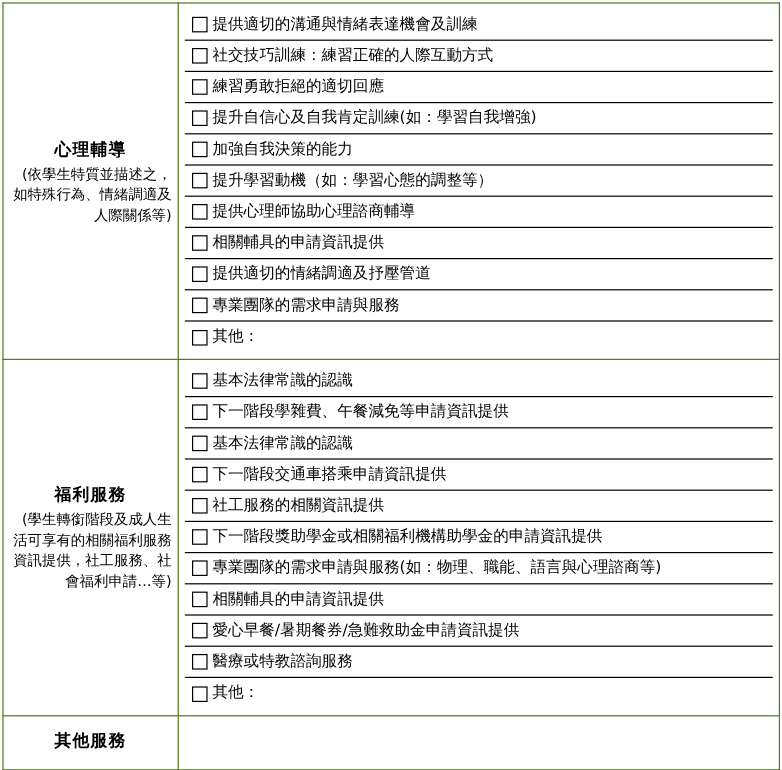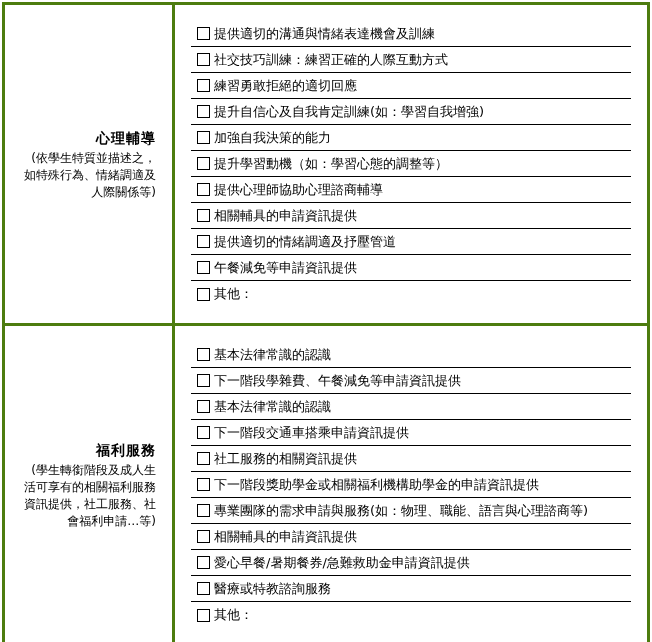--- a/index.html
+++ b/index.html
@@ -18,37 +18,36 @@
     box-sizing: border-box;
     overflow: hidden;
   }
   table.form {
     border-collapse: collapse;
     width: 648px;
     margin: 2px 0 0 2px;
     table-layout: fixed;
   }
   table.form > tbody > tr > td {
-    border: 3px solid #4d7c0f;
+    border: 1px solid #4d7c0f;
     vertical-align: middle;
-    padding: 16px;
+    padding: 5px;
   }
   td.cat {
     width: 135px;
     text-align: center;
     vertical-align: middle;
     padding: 2px 4px;
   }
   .cat-title {
     font-weight: bold;
     font-size: 14px;
     letter-spacing: 1px;
     line-height: 20px;
     margin-bottom: 2px;
-    text-align: right;
   }
   .cat-note {
     font-size: 12px;
     line-height: 17px;
     text-align: right;
   }
   td.items {
     padding: 0;
   }
   .item-list {
@@ -136,21 +135,21 @@
             <div class="item">
               <span class="chk"></span>
               <span class="item-label">相關輔具的申請資訊提供</span>
             </div>
             <div class="item">
               <span class="chk"></span>
               <span class="item-label">提供適切的情緒調適及抒壓管道</span>
             </div>
             <div class="item">
               <span class="chk"></span>
-              <span class="item-label">午餐減免等申請資訊提供</span>
+              <span class="item-label">專業團隊的需求申請與服務</span>
             </div>
             <div class="item">
               <span class="chk"></span>
               <span class="item-label">其他：</span>
             </div>
           </div>
         </td>
       </tr>
       <tr>
         <td class="cat">
@@ -198,16 +197,22 @@
             <div class="item">
               <span class="chk"></span>
               <span class="item-label">醫療或特教諮詢服務</span>
             </div>
             <div class="item">
               <span class="chk"></span>
               <span class="item-label">其他：</span>
             </div>
           </div>
         </td>
+      </tr>
+      <tr class="last-row">
+        <td class="cat">
+          <div class="cat-title">其他服務</div>
+        </td>
+        <td class="items blank-cell"></td>
       </tr>
     </tbody>
   </table>
 </div>
 
 </body></html>

